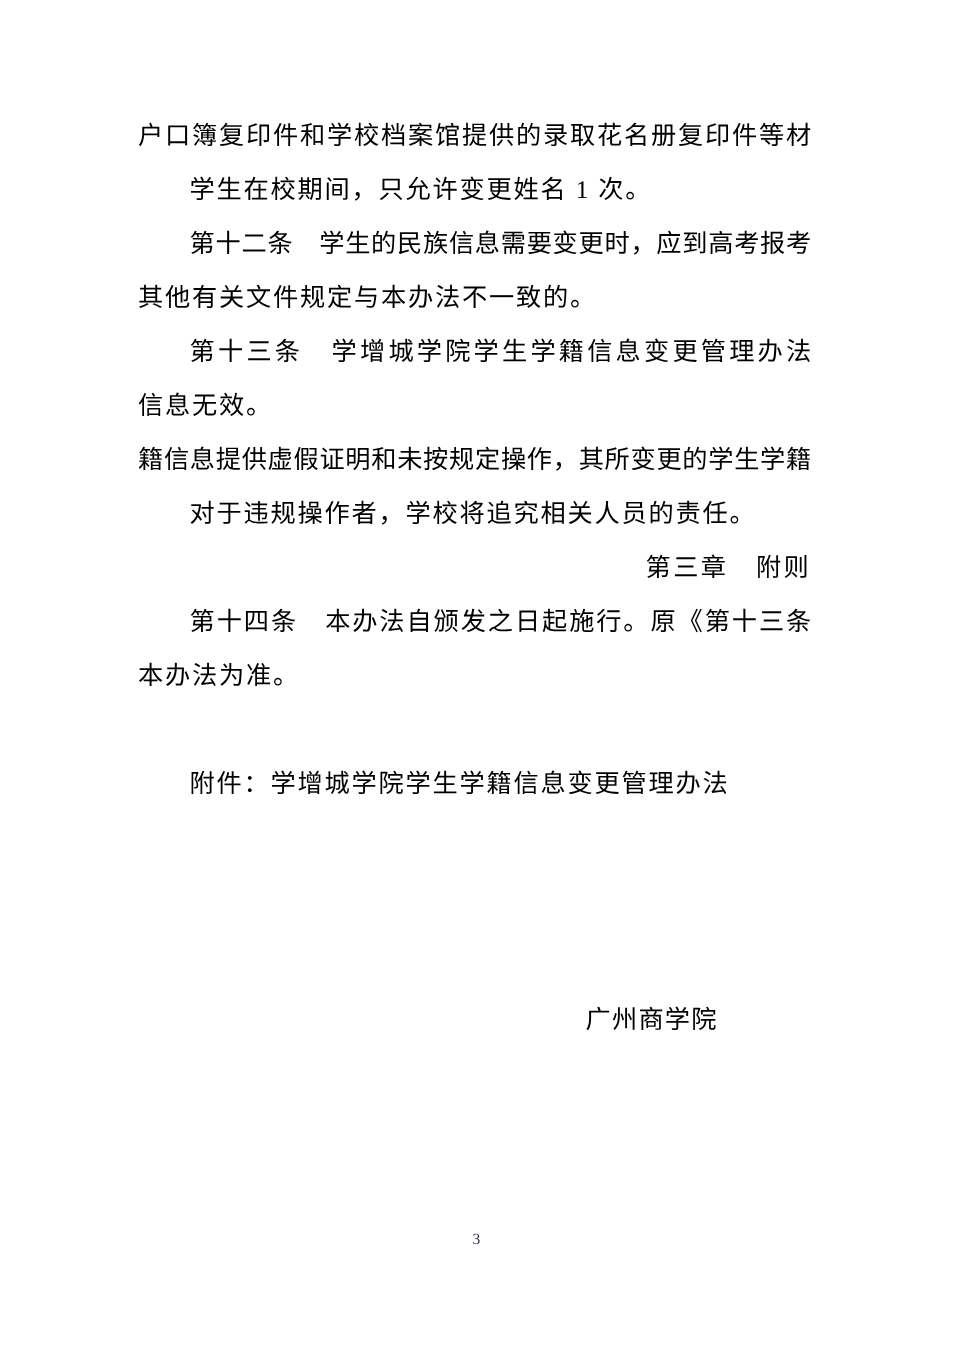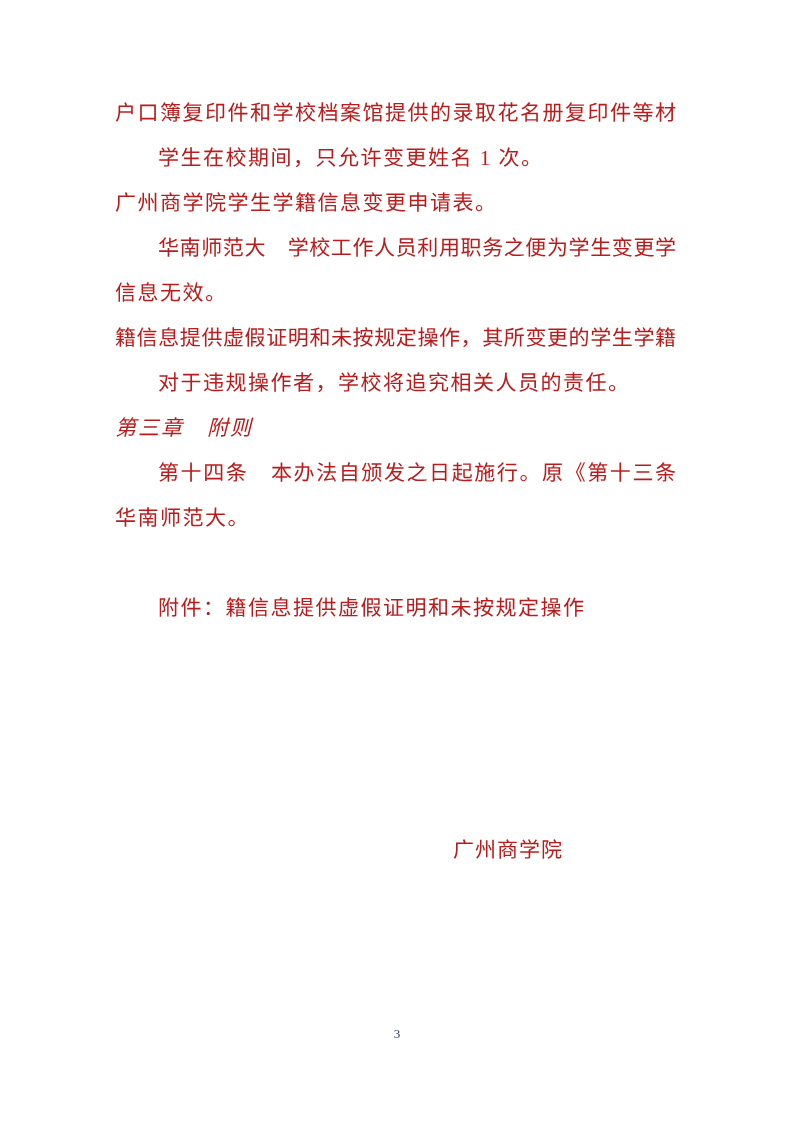--- a/index.html
+++ b/index.html
@@ -17,49 +17,48 @@
   .text-column {
     position: absolute;
     left: 115px;
     top: 91px;
     width: 561px;
   }
   .doc-line {
     height: 45px;
     line-height: 45px;
     font-size: 21px;
-    color: #b91c1c;
+    color: #000000;
     letter-spacing: 1.5px;
     text-align: left;
   }
   .doc-line.fill {
     letter-spacing: 0;
     text-align: justify;
     text-align-last: justify;
   }
   .doc-line.indent {
     text-indent: 43px;
   }
   .doc-line.center {
-    text-align: left;
+    text-align: right;
     letter-spacing: 2px;
-    font-style: italic;
   }
   .doc-line.blank {
     height: 45px;
   }
   .signature-block {
     position: absolute;
     left: 453px;
     top: 828px;
     width: 180px;
     text-align: center;
   }
   .signature-block .doc-line {
-    text-align: left;
+    text-align: center;
     letter-spacing: 1px;
   }
   .page-footer {
     position: absolute;
     left: 0;
     right: 0;
     top: 1024px;
     text-align: center;
   }
   .page-number {
@@ -67,30 +66,31 @@
     line-height: 18px;
     color: #2f3550;
   }
 </style>
 </head>
 <body>
 
 <div class="text-column">
   <div class="doc-line fill">户口簿复印件和学校档案馆提供的录取花名册复印件等材</div>
   <div class="doc-line indent">学生在校期间，只允许变更姓名 1 次。</div>
-  <div class="doc-line">广州商学院学生学籍信息变更申请表。</div>
-  <div class="doc-line indent fill">华南师范大　学校工作人员利用职务之便为学生变更学</div>
+  <div class="doc-line indent fill">第十二条　学生的民族信息需要变更时，应到高考报考</div>
+  <div class="doc-line">其他有关文件规定与本办法不一致的。</div>
+  <div class="doc-line indent fill">第十三条　学增城学院学生学籍信息变更管理办法</div>
   <div class="doc-line">信息无效。</div>
   <div class="doc-line fill">籍信息提供虚假证明和未按规定操作，其所变更的学生学籍</div>
   <div class="doc-line indent">对于违规操作者，学校将追究相关人员的责任。</div>
   <div class="doc-line center">第三章　附则</div>
   <div class="doc-line indent fill">第十四条　本办法自颁发之日起施行。原《第十三条</div>
-  <div class="doc-line">华南师范大。</div>
+  <div class="doc-line">本办法为准。</div>
   <div class="doc-line blank"></div>
-  <div class="doc-line indent">附件：籍信息提供虚假证明和未按规定操作</div>
+  <div class="doc-line indent">附件：学增城学院学生学籍信息变更管理办法</div>
 </div>
 
 <div class="signature-block">
   <div class="doc-line">广州商学院</div>
 </div>
 
 <div class="page-footer">
   <span class="page-number">3</span>
 </div>
 

